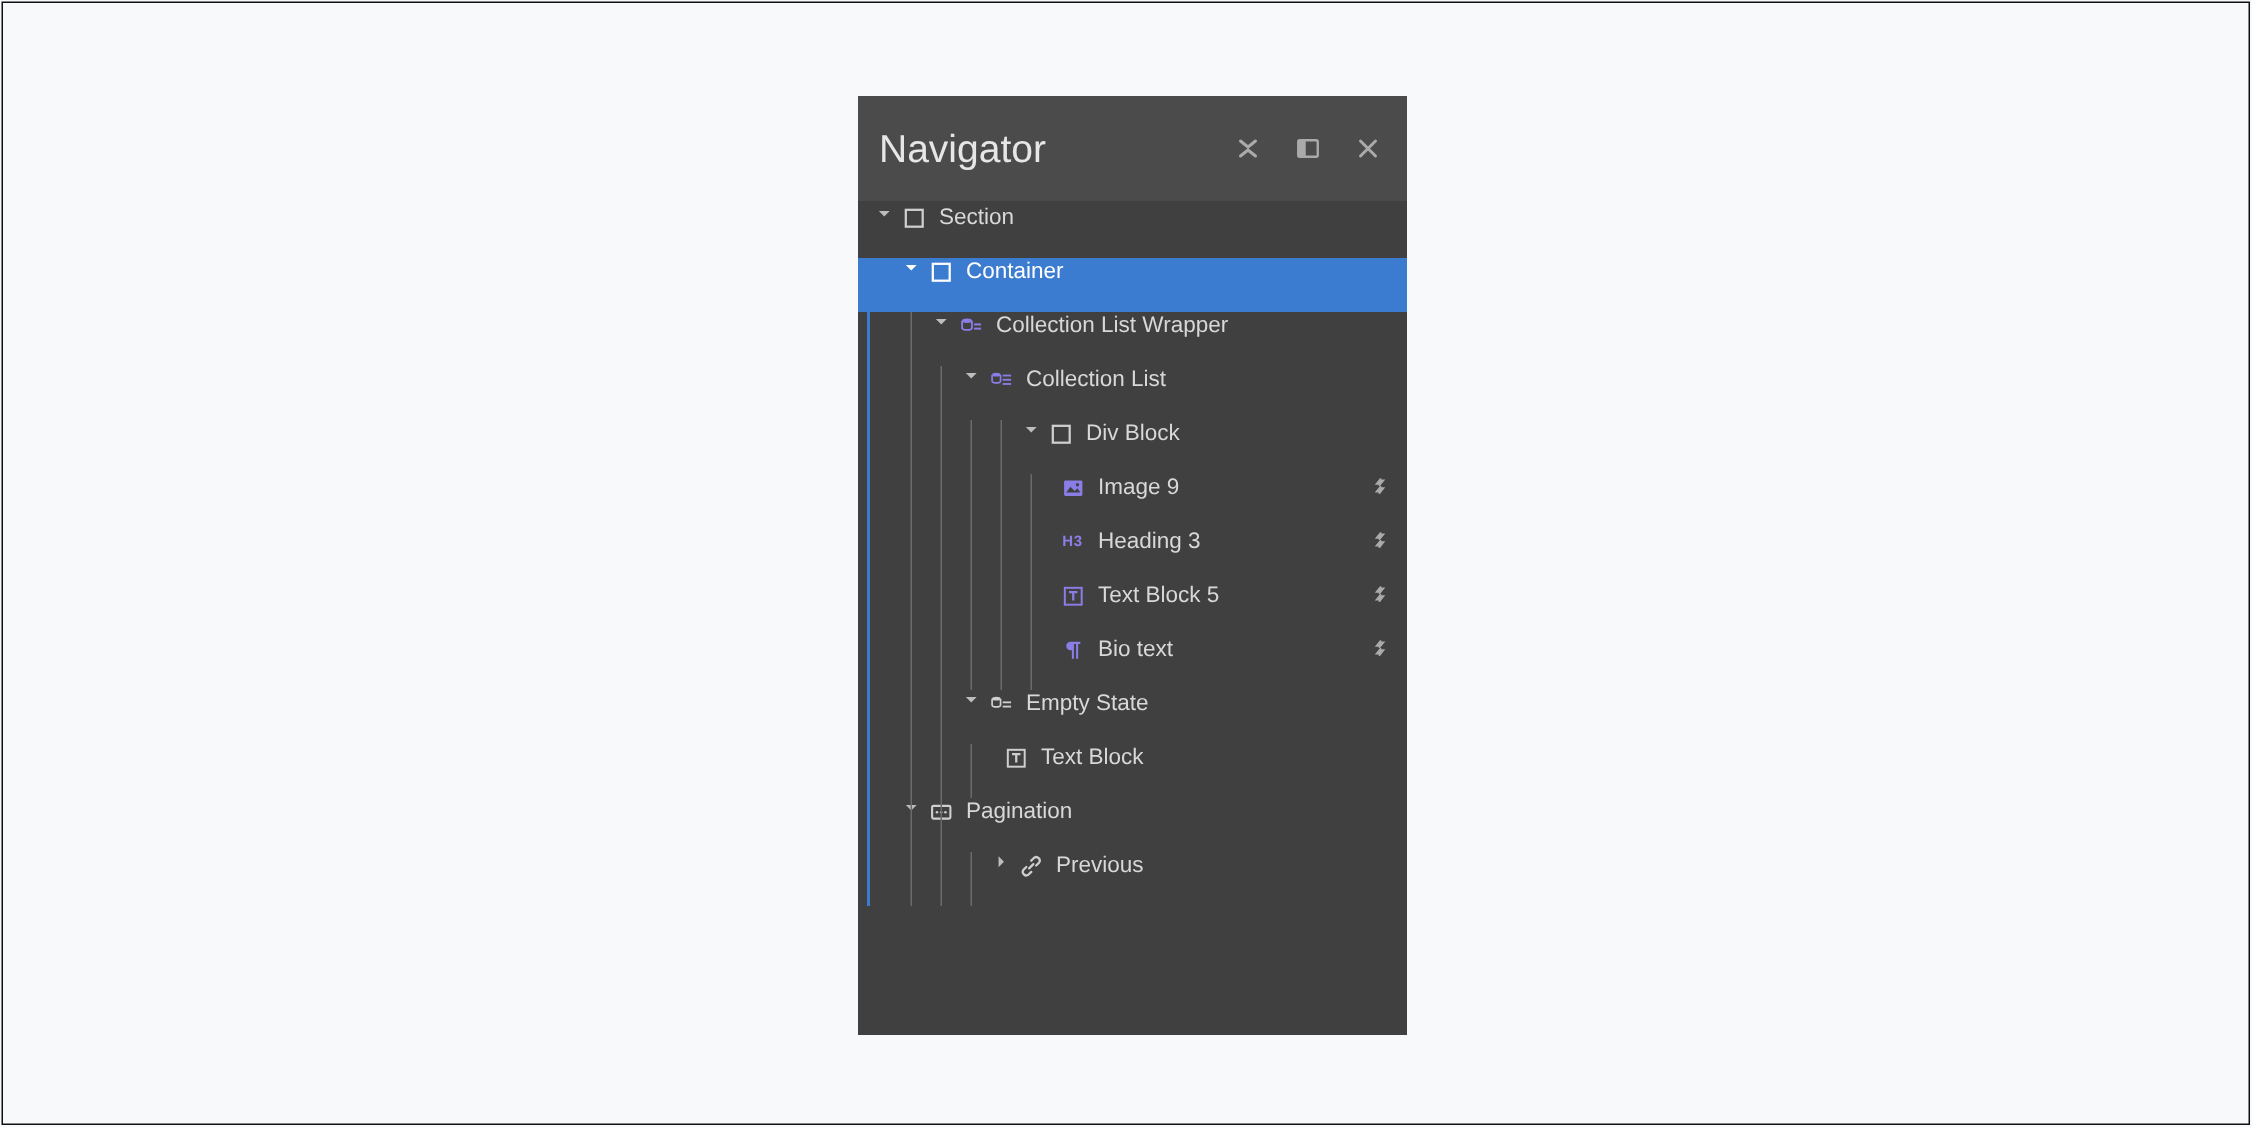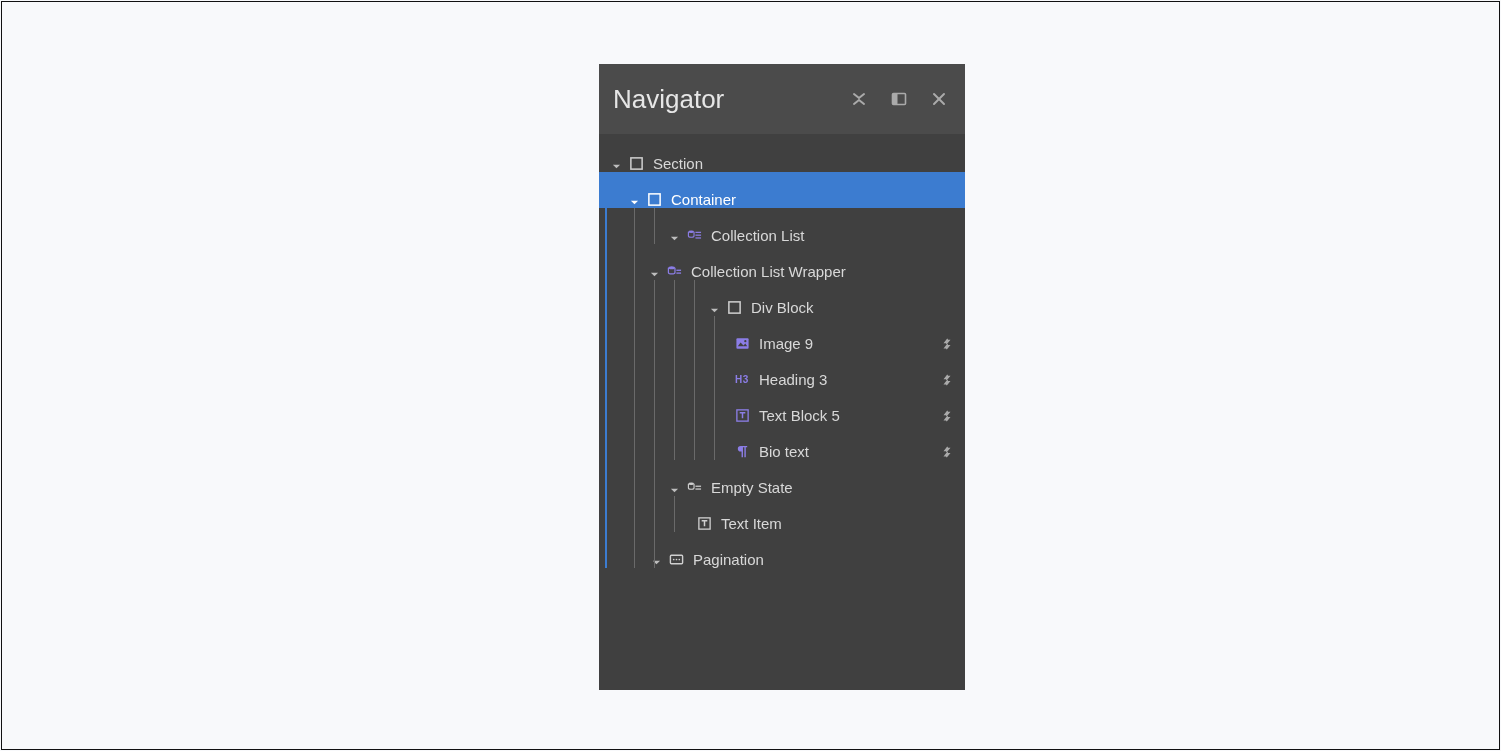--- a/index.html
+++ b/index.html
@@ -13,21 +13,21 @@
   }
   .frame {
     width: 1499px;
     height: 749px;
     border: 1px solid #111;
     background: #f8f9fb;
     position: relative;
   }
   .panel {
     position: absolute;
-    left: 597px;
+    left: 570px;
     top: 62px;
     width: 366px;
     height: 626px;
     background: #404040;
     color: #d6d6d6;
     font-size: 15px;
     overflow: hidden;
   }
   .panel-header {
     height: 70px;
@@ -73,21 +73,21 @@
   }
   .gline {
     position: absolute;
     top: 0; bottom: 0;
     width: 1px;
     background: #6a6a6a;
   }
   .gline.accent { width: 2px; background: #3c7cd0; }
   .rowinner {
     display: flex;
-    align-items: flex-end;
+    align-items: flex-start;
     height: 100%;
     width: 100%;
     padding-right: 10px;
   }
   .chev {
     width: 10px; height: 12px;
     display: inline-flex; align-items: center; justify-content: center;
     color: #bdbdbd;
     margin-right: 6px;
     flex: none;
@@ -181,61 +181,61 @@
               </svg>
           </span>
           <span class="label">Container</span>
         </div>
       </div>
 
       <div class="row">
         <div class="guides">
           <div class="gline accent" style="left:6px;"></div>
           <div class="gline" style="left:35px;"></div>
+        </div>
+        <div class="rowinner" style="padding-left:50px;">
+          <span class="chev">
+            <svg viewBox="0 0 10 10">
+                <path d="M1 3 L5 7 L9 3 Z" fill="currentColor"></path>
+              </svg>
+          </span>
+          <span class="ticon purple">
+            <svg viewBox="0 0 16 16" fill="currentColor">
+                <ellipse cx="5" cy="4" rx="3.5" ry="1.6"></ellipse>
+                <path d="M1.5 4v5c0 .9 1.6 1.6 3.5 1.6s3.5-.7 3.5-1.6V4" fill="none" stroke="currentColor" stroke-width="1.3"></path>
+                <rect x="10" y="6" width="5" height="1.4"></rect>
+                <rect x="10" y="9" width="5" height="1.4"></rect>
+              </svg>
+          </span>
+          <span class="label">Collection List Wrapper</span>
+        </div>
+      </div>
+
+      <div class="row">
+        <div class="guides">
+          <div class="gline accent" style="left:6px;"></div>
+          <div class="gline" style="left:35px;"></div>
           <div class="gline" style="left:55px;"></div>
         </div>
         <div class="rowinner" style="padding-left:70px;">
           <span class="chev">
             <svg viewBox="0 0 10 10">
                 <path d="M1 3 L5 7 L9 3 Z" fill="currentColor"></path>
               </svg>
           </span>
           <span class="ticon purple">
             <svg viewBox="0 0 16 16" fill="currentColor">
                 <ellipse cx="4.5" cy="4" rx="3" ry="1.4"></ellipse>
                 <path d="M1.5 4v4.5c0 .8 1.3 1.4 3 1.4s3-.6 3-1.4V4" fill="none" stroke="currentColor" stroke-width="1.2"></path>
                 <rect x="9" y="4" width="6" height="1.3"></rect>
                 <rect x="9" y="7" width="6" height="1.3"></rect>
                 <rect x="9" y="10" width="6" height="1.3"></rect>
               </svg>
           </span>
           <span class="label">Collection List</span>
-        </div>
-      </div>
-
-      <div class="row">
-        <div class="guides">
-          <div class="gline accent" style="left:6px;"></div>
-          <div class="gline" style="left:35px;"></div>
-        </div>
-        <div class="rowinner" style="padding-left:50px;">
-          <span class="chev">
-            <svg viewBox="0 0 10 10">
-                <path d="M1 3 L5 7 L9 3 Z" fill="currentColor"></path>
-              </svg>
-          </span>
-          <span class="ticon purple">
-            <svg viewBox="0 0 16 16" fill="currentColor">
-                <ellipse cx="5" cy="4" rx="3.5" ry="1.6"></ellipse>
-                <path d="M1.5 4v5c0 .9 1.6 1.6 3.5 1.6s3.5-.7 3.5-1.6V4" fill="none" stroke="currentColor" stroke-width="1.3"></path>
-                <rect x="10" y="6" width="5" height="1.4"></rect>
-                <rect x="10" y="9" width="5" height="1.4"></rect>
-              </svg>
-          </span>
-          <span class="label">Collection List Wrapper</span>
         </div>
       </div>
 
 
       <div class="row">
         <div class="guides">
           <div class="gline accent" style="left:6px;"></div>
           <div class="gline" style="left:35px;"></div>
           <div class="gline" style="left:55px;"></div>
           <div class="gline" style="left:75px;"></div>
@@ -390,45 +390,68 @@
           <div class="gline" style="left:55px;"></div>
           <div class="gline" style="left:75px;"></div>
         </div>
         <div class="rowinner" style="padding-left:96px;">
           <span class="ticon">
             <svg viewBox="0 0 16 16" fill="none" stroke="currentColor" stroke-width="1.4">
                 <rect x="2" y="2" width="12" height="12"></rect>
                 <path d="M5 5 H11 M8 5 V11" stroke-width="1.6"></path>
               </svg>
           </span>
-          <span class="label">Text Item</span>
-        </div>
-      </div>
-
-      <div class="row">
-        <div class="guides">
-          <div class="gline accent" style="left:6px;"></div>
-          <div class="gline" style="left:35px;"></div>
-          <div class="gline" style="left:55px;"></div>
-        </div>
-        <div class="rowinner" style="padding-left:52px;">
+          <span class="label">Text Block</span>
+        </div>
+      </div>
+
+      <div class="row">
+        <div class="guides">
+          <div class="gline accent" style="left:6px;"></div>
+          <div class="gline" style="left:35px;"></div>
+          <div class="gline" style="left:55px;"></div>
+        </div>
+        <div class="rowinner" style="padding-left:30px;">
           <span class="chev">
             <svg viewBox="0 0 10 10">
                 <path d="M1 3 L5 7 L9 3 Z" fill="currentColor"></path>
               </svg>
           </span>
           <span class="ticon">
             <svg viewBox="0 0 16 16" fill="none" stroke="currentColor" stroke-width="1.5">
                 <rect x="1.5" y="3.5" width="13" height="9" rx="1"></rect>
                 <circle cx="5" cy="8" r="0.9" fill="currentColor" stroke="none"></circle>
                 <circle cx="8" cy="8" r="0.9" fill="currentColor" stroke="none"></circle>
                 <circle cx="11" cy="8" r="0.9" fill="currentColor" stroke="none"></circle>
               </svg>
           </span>
           <span class="label">Pagination</span>
         </div>
       </div>
 
+      <div class="row">
+        <div class="guides">
+          <div class="gline accent" style="left:6px;"></div>
+          <div class="gline" style="left:35px;"></div>
+          <div class="gline" style="left:55px;"></div>
+          <div class="gline" style="left:75px;"></div>
+        </div>
+        <div class="rowinner" style="padding-left:90px;">
+          <span class="chev">
+            <svg viewBox="0 0 10 10">
+                <path d="M3 1 L7 5 L3 9 Z" fill="currentColor"></path>
+              </svg>
+          </span>
+          <span class="ticon">
+            <svg viewBox="0 0 16 16" fill="none" stroke="currentColor" stroke-width="1.6" stroke-linecap="round">
+                <path d="M6.5 9.5 L9.5 6.5"></path>
+                <path d="M8 4 L10 2a2.5 2.5 0 013.5 3.5L11.5 7.5"></path>
+                <path d="M8 12 L6 14a2.5 2.5 0 01-3.5-3.5L4.5 8.5"></path>
+              </svg>
+          </span>
+          <span class="label">Previous</span>
+        </div>
+      </div>
 
 
     </div>
   </div>
 </div>
 
 </body></html>

